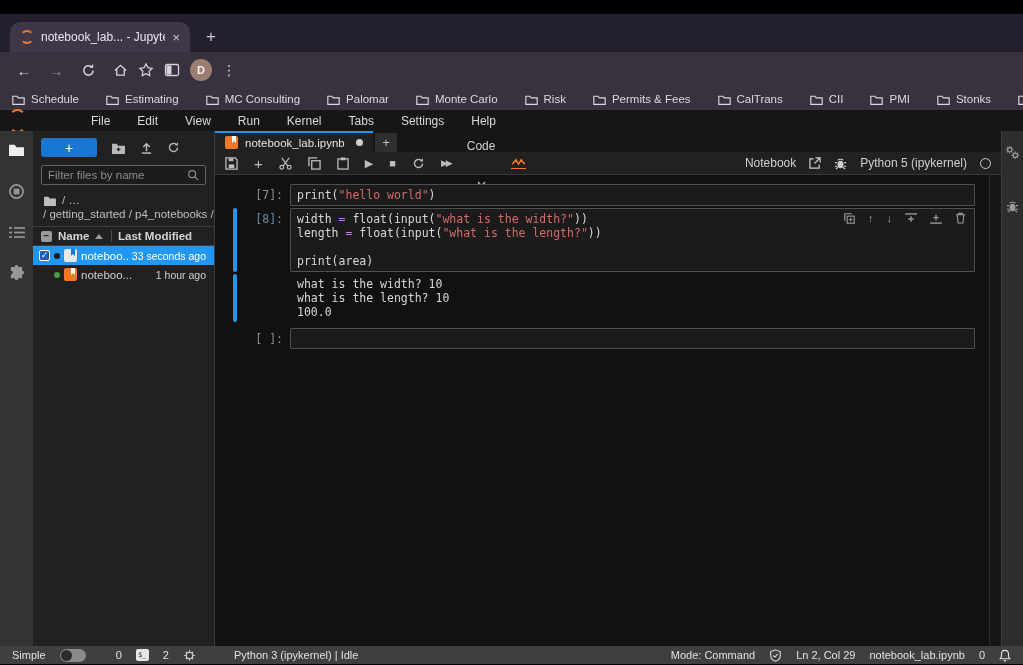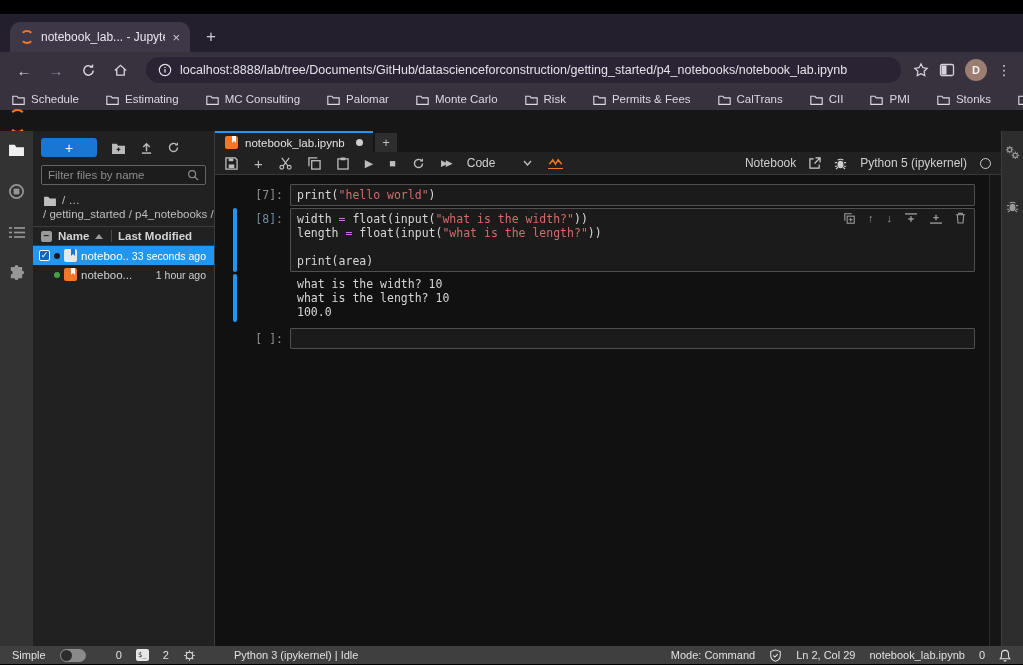--- a/index.html
+++ b/index.html
@@ -82,21 +82,21 @@
   .nb-panel { flex:1; display:flex; flex-direction:column; background:#111; min-width:0; }
   .nb-tabrow { height:21px; background:#161616; display:flex; align-items:flex-end; }
   .nb-tab { display:flex; align-items:center; gap:7px; height:21px; background:#212121; border-top:2px solid #2196f3;
     padding:0 10px; color:#e2e2e2; font-size:11.5px; width:158px; }
   .nb-tab .dirty { width:7px; height:7px; background:#cfcfcf; border-radius:50%; margin-left:auto; }
   .nb-tab-add { width:22px; height:19px; background:#2e2e2e; color:#bdbdbd; display:flex; align-items:center;
     justify-content:center; font-size:13px; margin-left:2px; }
   .nb-toolbar { height:23px; background:#212121; border-bottom:1px solid #383838; display:flex;
     align-items:center; padding:0 10px; gap:16px; color:#bdbdbd; font-size:12px; }
   .nb-toolbar .sep { flex:1; }
-  .cell-type { display:flex; align-items:center; gap:28px; color:#d0d0d0; }
+  .cell-type { display:flex; align-items:center; gap:28px; color:#d0d0d0;flex-direction:column; }
   .nb-tb-right { display:flex; align-items:center; gap:13px; color:#cfcfcf; font-size:12px; white-space:nowrap; }
   .kernel-circle { width:11px; height:11px; border:1.5px solid #cfcfcf; border-radius:50%; }
 
   .nb-scroll { flex:1; position:relative; padding-top:9px; overflow:hidden; }
   .nb-scrollbar { position:absolute; right:0; top:0; bottom:0; width:12px; background:#161616; border-left:1px solid #2e2e2e; }
   .cellrow { display:flex; align-items:flex-start; margin-bottom:2px; padding-right:26px; }
   .collapser { width:4px; border-radius:2px; margin-left:18px; align-self:stretch; }
   .collapser.on { background:#2196f3; }
   .prompt { width:46px; text-align:right; font-family:"DejaVu Sans Mono", monospace; font-size:11.5px;
     color:#8f8f8f; padding-top:4px; margin-right:7px; white-space:nowrap; }
@@ -151,30 +151,20 @@
       <svg width="15" height="15" viewBox="0 0 16 16">
           <path d="M13 8a5 5 0 1 1-1.5-3.6" fill="none" stroke="currentColor" stroke-width="1.6"></path>
           <path d="M13 1v4h-4z" fill="currentColor"></path>
         </svg>
     </span>
     <span class="nav-ic">
       <svg width="15" height="15" viewBox="0 0 16 16">
           <path d="M2 8l6-5.5L14 8M4 7v6h8V7" fill="none" stroke="currentColor" stroke-width="1.4"></path>
         </svg>
     </span>
-    <div class="url-pill">
-      <span class="icon">
-        <svg width="14" height="14" viewBox="0 0 16 16">
-            <circle cx="8" cy="8" r="6.5" fill="none" stroke="currentColor" stroke-width="1.3"></circle>
-            <rect x="7.3" y="7" width="1.4" height="4" fill="currentColor"></rect>
-            <rect x="7.3" y="4.4" width="1.4" height="1.4" fill="currentColor"></rect>
-          </svg>
-      </span>
-      <span class="url">localhost:8888/lab/tree/Documents/GitHub/datascienceforconstruction/getting_started/p4_notebooks/notebook_lab.ipynb</span>
-    </div>
     <div class="chrome-right">
       <span class="icon">
         <svg width="16" height="16" viewBox="0 0 16 16">
             <path d="M8 1.8l1.9 3.9 4.3.6-3.1 3 .7 4.3L8 11.6l-3.8 2 .7-4.3-3.1-3 4.3-.6z" fill="none" stroke="#d6d2dc" stroke-width="1.2"></path>
           </svg>
       </span>
       <span class="icon">
         <svg width="16" height="16" viewBox="0 0 16 16">
             <rect x="1.5" y="2.5" width="13" height="11" rx="1.5" fill="none" stroke="#d6d2dc" stroke-width="1.3"></rect>
             <rect x="2.5" y="3.5" width="5" height="9" fill="#d6d2dc"></rect>
@@ -295,20 +285,31 @@
           </span>
 
         </span>
 
       </div>
 
   </div>
 
   <div class="jl-menubar">
     <span class="jl-logo"></span>
+    <div class="jl-menu-items">
+
+    <span>File</span>
+        <span>Edit</span>
+        <span>View</span>
+        <span>Run</span>
+        <span>Kernel</span>
+        <span>Tabs</span>
+        <span>Settings</span>
+        <span>Help</span>
+      </div>
   </div>
 
   <div class="content">
 
     <div class="activity-bar">
       <span class="act-ic active icon">
         <svg width="17" height="14" viewBox="0 0 18 15">
             <path d="M1 2h6l2 2.5h8V14H1z" fill="currentColor"></path>
           </svg>
       </span>

